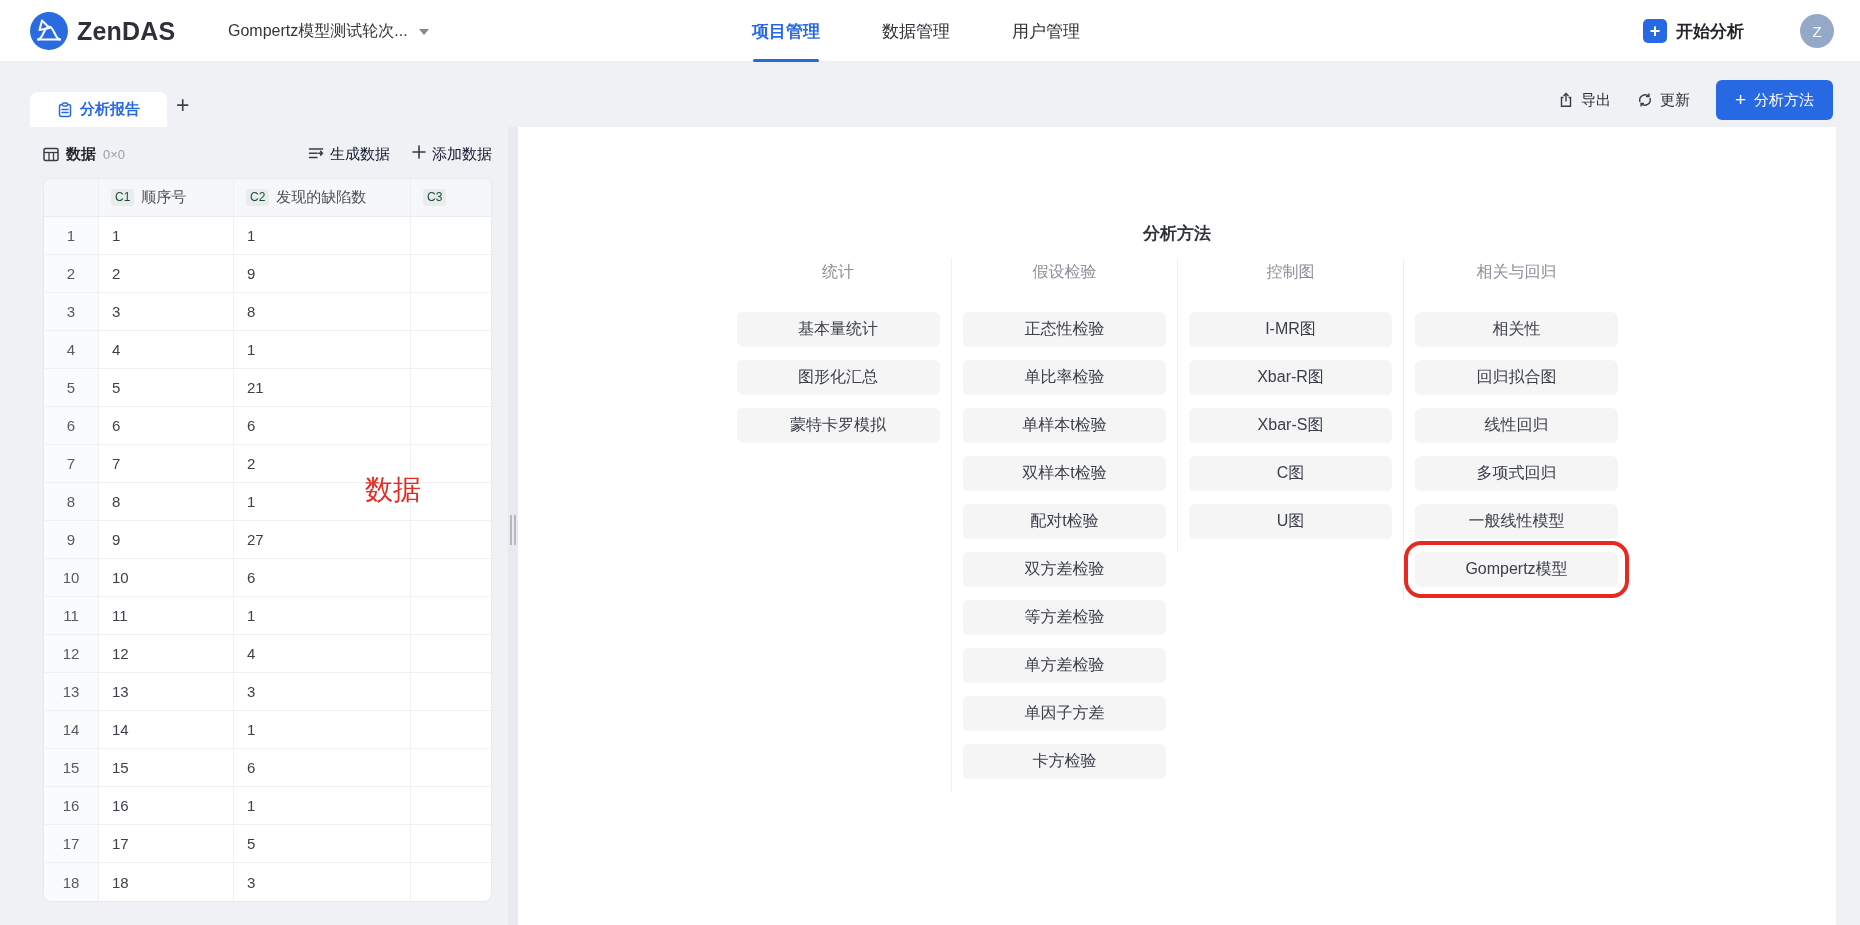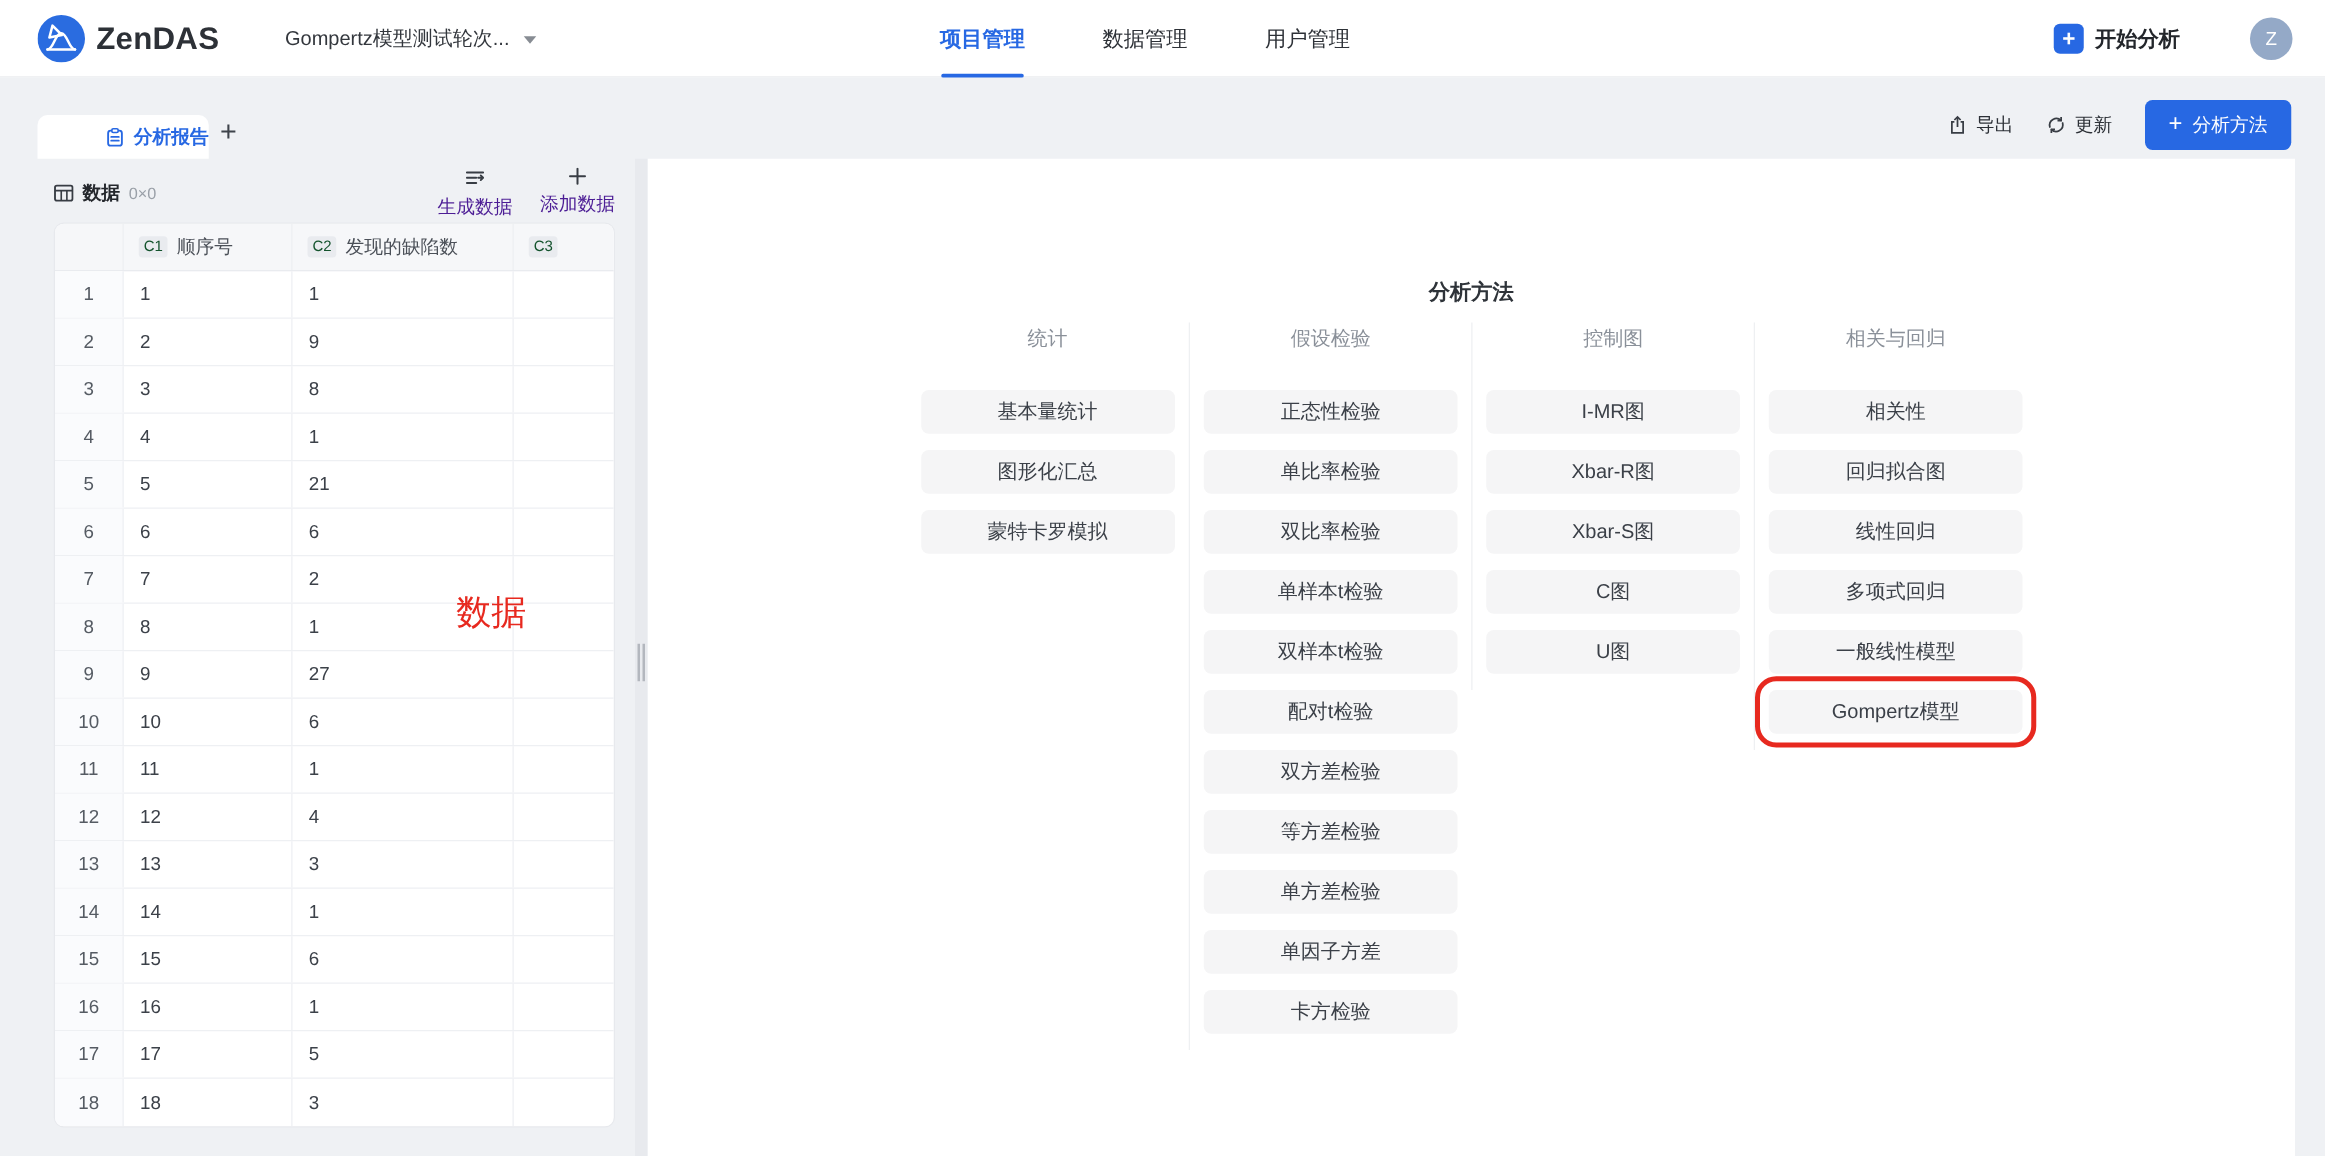--- a/index.html
+++ b/index.html
@@ -22,34 +22,34 @@
   .nav-item{position:relative;display:flex;align-items:center;font-size:17px;color:#2d3137;cursor:pointer;}
   .nav-item.active{color:var(--primary);font-weight:bold;}
   .nav-item.active::after{content:"";position:absolute;left:1px;right:1px;bottom:0;height:3px;background:var(--primary);border-radius:2px;}
   .hdr-right{position:absolute;right:26px;top:0;height:62px;display:flex;align-items:center;}
   .start-analysis{display:flex;align-items:center;gap:9px;cursor:pointer;}
   .plus-sq{width:24px;height:24px;border-radius:5px;background:var(--primary);color:#fff;display:flex;align-items:center;justify-content:center;font-size:18px;font-weight:bold;line-height:1;padding-bottom:1px;}
   .start-label{font-size:17px;font-weight:bold;color:#23262b;}
   .avatar{width:34px;height:34px;border-radius:50%;background:var(--avatar);color:#fff;font-size:15px;display:flex;align-items:center;justify-content:center;margin-left:56px;cursor:pointer;}
 
   
-  .tab{position:absolute;left:30px;top:92px;width:137px;height:35px;background:#fff;border-radius:8px 8px 0 0;display:flex;align-items:center;justify-content:flex-end;gap:7px;cursor:pointer;z-index:1;}
+  .tab{position:absolute;left:30px;top:92px;width:137px;height:35px;background:#fff;border-radius:8px 8px 0 0;display:flex;align-items:center;justify-content:center;gap:7px;cursor:pointer;z-index:1;}
   .tab-label{font-size:15px;font-weight:bold;color:var(--primary);}
   .tab-plus{position:absolute;left:176px;top:94px;font-size:23px;color:#3f444b;cursor:pointer;line-height:1;}
   .tools{position:absolute;right:27px;top:80px;height:40px;display:flex;align-items:center;gap:26px;z-index:1;}
   .tool{display:flex;align-items:center;gap:7px;font-size:15px;color:#2c3036;cursor:pointer;}
   .btn-primary{height:40px;padding:0 19px;background:var(--primary);border:none;border-radius:6px;color:#fff;font-size:15px;display:flex;align-items:center;gap:8px;cursor:pointer;font-family:inherit;}
   .btn-plus{font-size:19px;line-height:1;font-weight:normal;padding-bottom:2px;}
 
   
   .dp-header{position:absolute;left:43px;top:139px;width:449px;height:30px;display:flex;align-items:center;z-index:1;}
   .dp-title{font-size:15px;font-weight:bold;color:#24272c;margin-left:7px;}
   .dp-dims{font-size:13px;color:#9aa0a8;margin-left:7px;}
   .dp-actions{margin-left:auto;display:flex;gap:22px;}
-  .dp-action{display:flex;align-items:center;gap:6px;font-size:15px;color:#4c1d95;cursor:pointer;flex-direction:column;}
+  .dp-action{display:flex;gap:6px;font-size:15px;color:#0f172a;cursor:pointer;}
 
   .dtable{position:absolute;left:43px;top:178px;width:449px;background:#fff;border:1px solid #e7e9ed;border-radius:8px;overflow:hidden;z-index:1;}
   .thead{display:grid;grid-template-columns:55px 135px 177px 1fr;height:38px;background:#f6f7f9;border-bottom:1px solid #e9ebef;}
   .th{display:flex;align-items:center;border-right:1px solid #edeff2;overflow:hidden;}
   .th:last-child{border-right:none;}
   .pill{margin-left:12px;background:#e9ebef;color:#14532d;font-size:12px;padding:2px 4px;border-radius:3px;line-height:1.1;}
   .cname{margin-left:7px;font-size:15px;color:#4b5058;white-space:nowrap;}
   .trow{display:grid;grid-template-columns:55px 135px 177px 1fr;height:38px;border-bottom:1px solid #eef0f3;}
   .trow:last-child{border-bottom:none;}
   .td{display:flex;align-items:center;padding-left:13px;font-size:15px;color:#3c4149;border-right:1px solid #eef0f3;}
@@ -315,21 +315,20 @@
         <div class="mcol">
           <div class="mhead">统计</div>
           <button class="mbtn">基本量统计</button>
           <button class="mbtn">图形化汇总</button>
           <button class="mbtn">蒙特卡罗模拟</button>
         </div>
         <div class="mcol">
           <div class="mhead">假设检验</div>
           <button class="mbtn">正态性检验</button>
           <button class="mbtn">单比率检验</button>
-          <button class="mbtn">双比率检验</button>
           <button class="mbtn">单样本t检验</button>
           <button class="mbtn">双样本t检验</button>
           <button class="mbtn">配对t检验</button>
           <button class="mbtn">双方差检验</button>
           <button class="mbtn">等方差检验</button>
           <button class="mbtn">单方差检验</button>
           <button class="mbtn">单因子方差</button>
           <button class="mbtn">卡方检验</button>
         </div>
         <div class="mcol">

